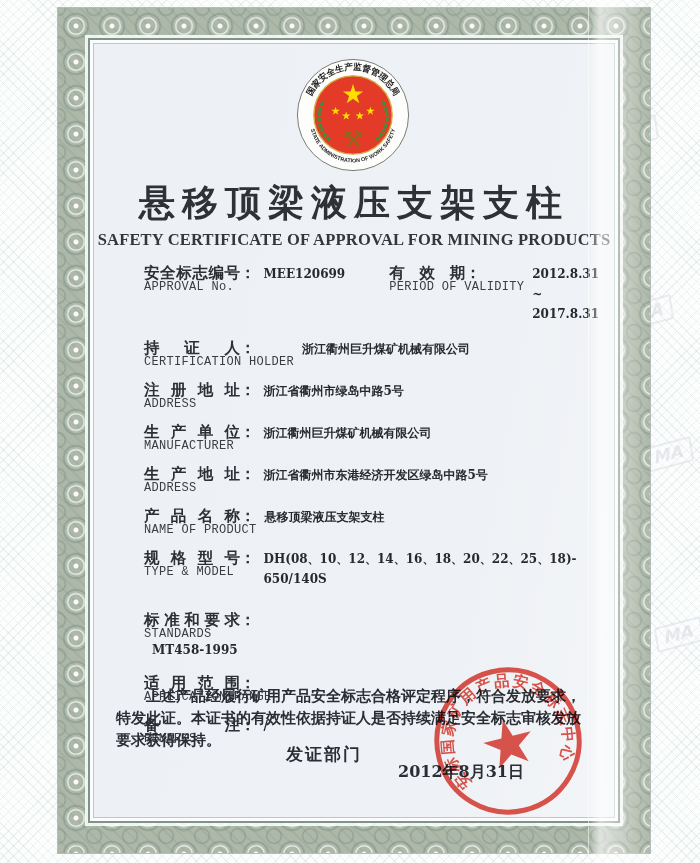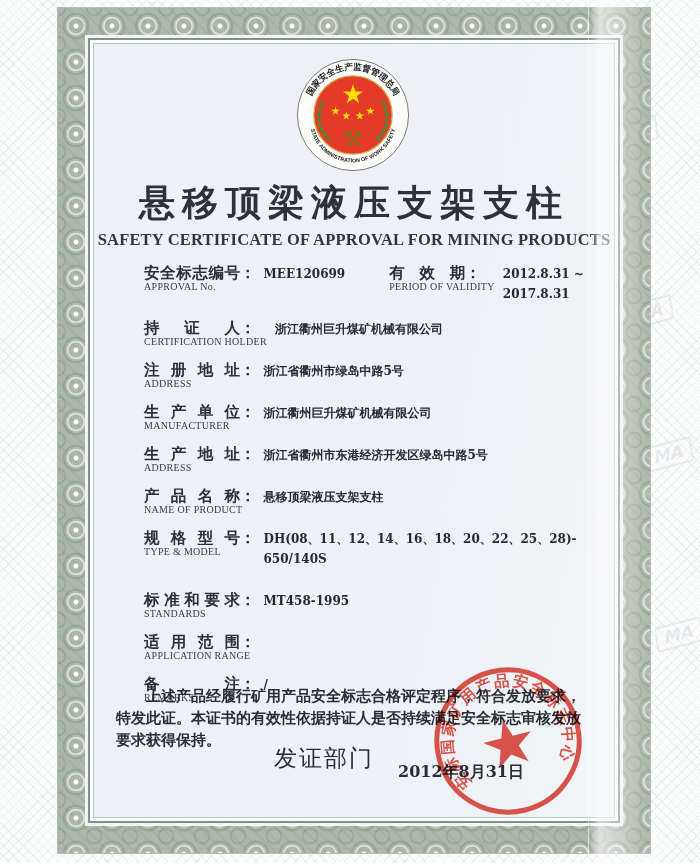--- a/index.html
+++ b/index.html
@@ -65,41 +65,41 @@
     font-family:"Liberation Serif", serif;
   }
   .title-en {
     position:absolute; left:0; right:0; top:190px;
     text-align:center; font-size:16.5px; font-weight:bold;
     letter-spacing:.2px; color:#33363b;
   }
   .fields { position:absolute; left:54px; top:223px; width:462px; }
   .row { display:flex; align-items:flex-start; margin-bottom:14px; }
   .row.tight { margin-bottom:13px; }
-  .row.gap-top { margin-top:21px; }
+  .row.gap-top { margin-top:21px;flex-direction:column; }
   .lbl { flex:none; }
   .zh-wrap { white-space:nowrap; font-weight:bold; font-size:15.5px; line-height:19px; color:#2c2f34; }
   .zh { display:inline-block; width:96px; text-align:justify; text-align-last:justify; }
   .zh.narrow { width:76px; }
   .colon { display:inline-block; font-weight:bold; }
-  .en { font-size:10px; line-height:10px; color:#3a3d42; letter-spacing:.3px; font-family:Liberation Serif, serif; white-space:nowrap; }
+  .en { font-size:12px; line-height:10px; color:#3a3d42; letter-spacing:.3px; font-family:Liberation Mono, monospace; white-space:nowrap; }
   .val {
     margin-left:8px; padding-top:1px;
     font-size:12px; line-height:20px; color:#26292e;
     font-family:"DejaVu Serif", serif; font-weight:600;
     white-space:pre-line;
   }
   .grp2 { margin-left:44px; display:flex; align-items:flex-start; }
   .statement {
     position:absolute; left:26px; top:645px; width:478px;
     font-size:15px; line-height:22px; font-weight:600;
     text-indent:2em; color:#2a2d33;
   }
   .issued { position:absolute; left:0; right:60px; top:703px; text-align:center; }
-  .issued .cn { font-size:23px; font-weight:normal; letter-spacing:2px; }
+  .issued .cn { font-size:17px; font-weight:bold; letter-spacing:2px; }
   .issued .en2 { font-size:10.5px; font-weight:bold; letter-spacing:.5px; margin-top:1px; }
   .issue-date { position:absolute; left:308px; top:722px; font-size:16px; font-weight:bold; font-family:"DejaVu Serif", serif; }
   .seal { position:absolute; left:339px; top:622px; width:158px; height:158px; opacity:.85; mix-blend-mode:multiply; transform:rotate(-14deg); }
 </style>
 </head>
 <body>
 
 <div class="page">
 
   <div class="wm" style="left:160px;top:92px">MA</div>
@@ -218,21 +218,21 @@
               <div class="en">NAME OF PRODUCT</div>
               </div>
             <div class="val">悬移顶梁液压支架支柱</div>
           </div>
 
           <div class="row tight">
             <div class="lbl">
                 <div class="zh-wrap"><span class="zh">规格型号</span><span class="colon">：</span></div>
               <div class="en">TYPE &amp; MODEL</div>
               </div>
-            <div class="val">DH(08、11、12、14、16、18、20、22、25、28)-
+            <div class="val">DH(08、10、12、14、16、18、20、22、25、18)-
 650/140S</div>
           </div>
 
           <div class="row tight gap-top">
             <div class="lbl">
                 <div class="zh-wrap"><span class="zh">标准和要求</span><span class="colon">：</span></div>
               <div class="en">STANDARDS</div>
               </div>
             <div class="val">MT458-1995</div>
           </div>

